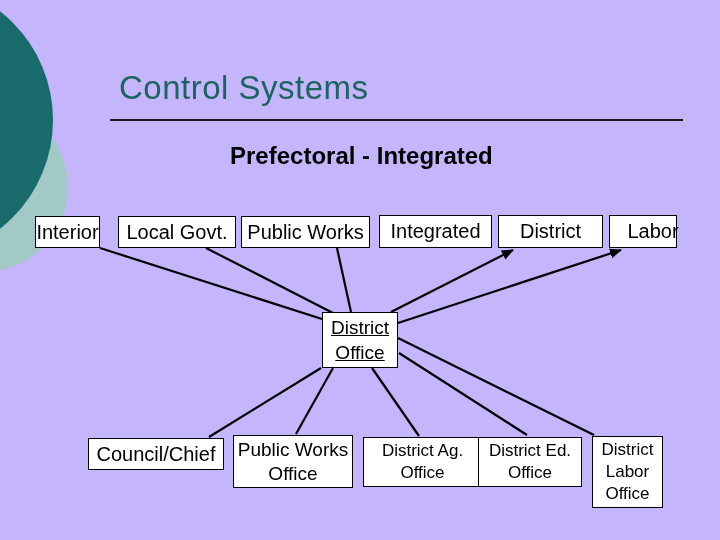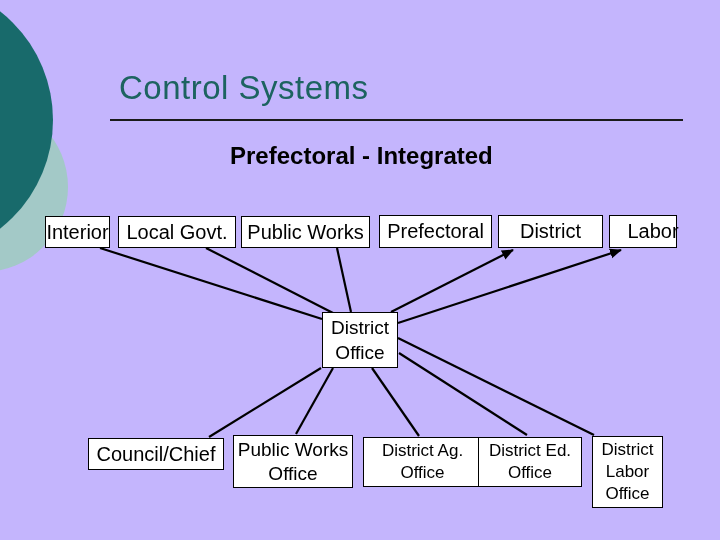--- a/index.html
+++ b/index.html
@@ -71,28 +71,28 @@
     <line x1="337" y1="248" x2="351" y2="312"></line>
     <line x1="391" y1="312" x2="513" y2="250" marker-end="url(#arrow)"></line>
     <line x1="398" y1="323" x2="621" y2="250" marker-end="url(#arrow)"></line>
     <line x1="321" y1="368" x2="209" y2="437"></line>
     <line x1="333" y1="368" x2="296" y2="434"></line>
     <line x1="372" y1="368" x2="419" y2="436"></line>
     <line x1="399" y1="353" x2="527" y2="435"></line>
     <line x1="398" y1="338" x2="594" y2="435"></line>
   </svg>
 
-  <div class="node n-top" style="left:35px;top:216px;width:65px;height:32px;margin-left:10px;">Interior</div>
+  <div class="node n-top" style="left:35px;top:216px;width:65px;height:32px;">Interior</div>
   <div class="node n-top" style="left:118px;top:216px;width:118px;height:32px;">Local Govt.</div>
   <div class="node n-top" style="left:241px;top:216px;width:129px;height:32px;">Public Works</div>
-  <div class="node n-top" style="left:379px;top:215px;width:113px;height:33px;">Prefectoral</div>
+  <div class="node n-top" style="left:379px;top:215px;width:113px;height:33px;">Integrated</div>
   <div class="node n-top" style="left:498px;top:215px;width:105px;height:33px;">District</div>
   <div class="node n-top" style="left:609px;top:215px;width:68px;height:33px;padding-left:20px;">Labor</div>
 
-  <div class="node n-center" style="left:322px;top:312px;width:76px;height:56px;">District Office</div>
+  <div class="node n-center" style="left:322px;top:312px;width:76px;height:56px;text-decoration:underline;">District Office</div>
 
   <div class="node n-council" style="left:88px;top:438px;width:136px;height:32px;">Council/Chief</div>
   <div class="node n-pwo" style="left:233px;top:435px;width:120px;height:53px;">Public Works Office</div>
   <div class="node n-dist" style="left:363px;top:437px;width:119px;height:50px;">District Ag. Office</div>
   <div class="node n-dist" style="left:478px;top:437px;width:104px;height:50px;">District Ed. Office</div>
   <div class="node n-dist" style="left:592px;top:436px;width:71px;height:72px;">District Labor Office</div>
 
 </div>
 
 </body></html>

